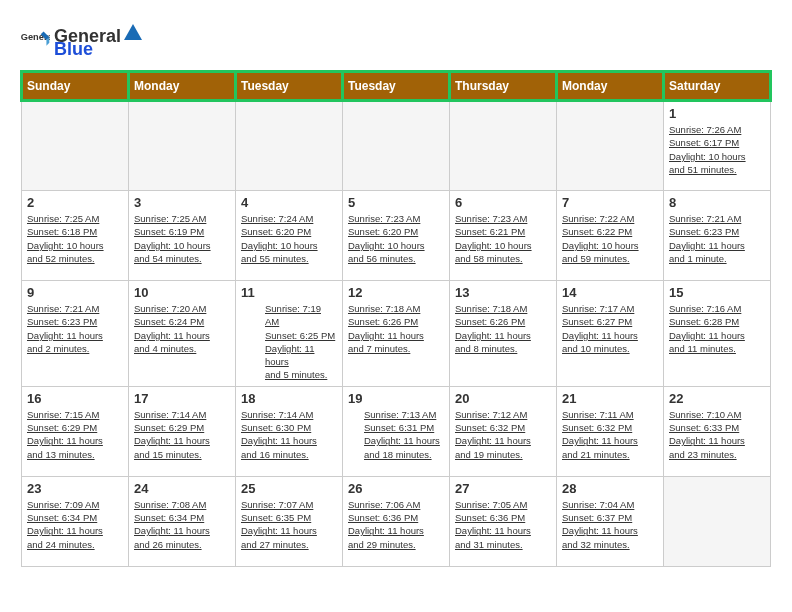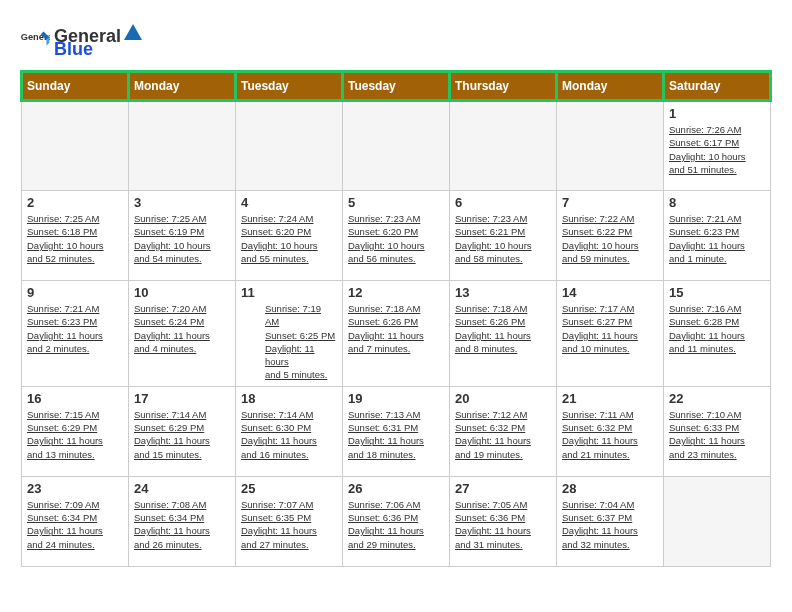--- a/index.html
+++ b/index.html
@@ -256,21 +256,21 @@
         </td>
         <td>
           <span class="day-number">18</span>
           <div class="day-info" style="white-space: pre-line;">Sunrise: 7:14 AM
 Sunset: 6:30 PM
 Daylight: 11 hours
 and 16 minutes.</div>
         </td>
         <td>
           <span class="day-number">19</span>
-          <div class="day-info" style="white-space: pre-line;">Sunrise: 7:13 AM
+          <div class="day-info" style="white-space: pre-line; margin-left: 16px;">Sunrise: 7:13 AM
 Sunset: 6:31 PM
 Daylight: 11 hours
 and 18 minutes.</div>
         </td>
         <td>
           <span class="day-number">20</span>
           <div class="day-info" style="white-space: pre-line;">Sunrise: 7:12 AM
 Sunset: 6:32 PM
 Daylight: 11 hours
 and 19 minutes.</div>

